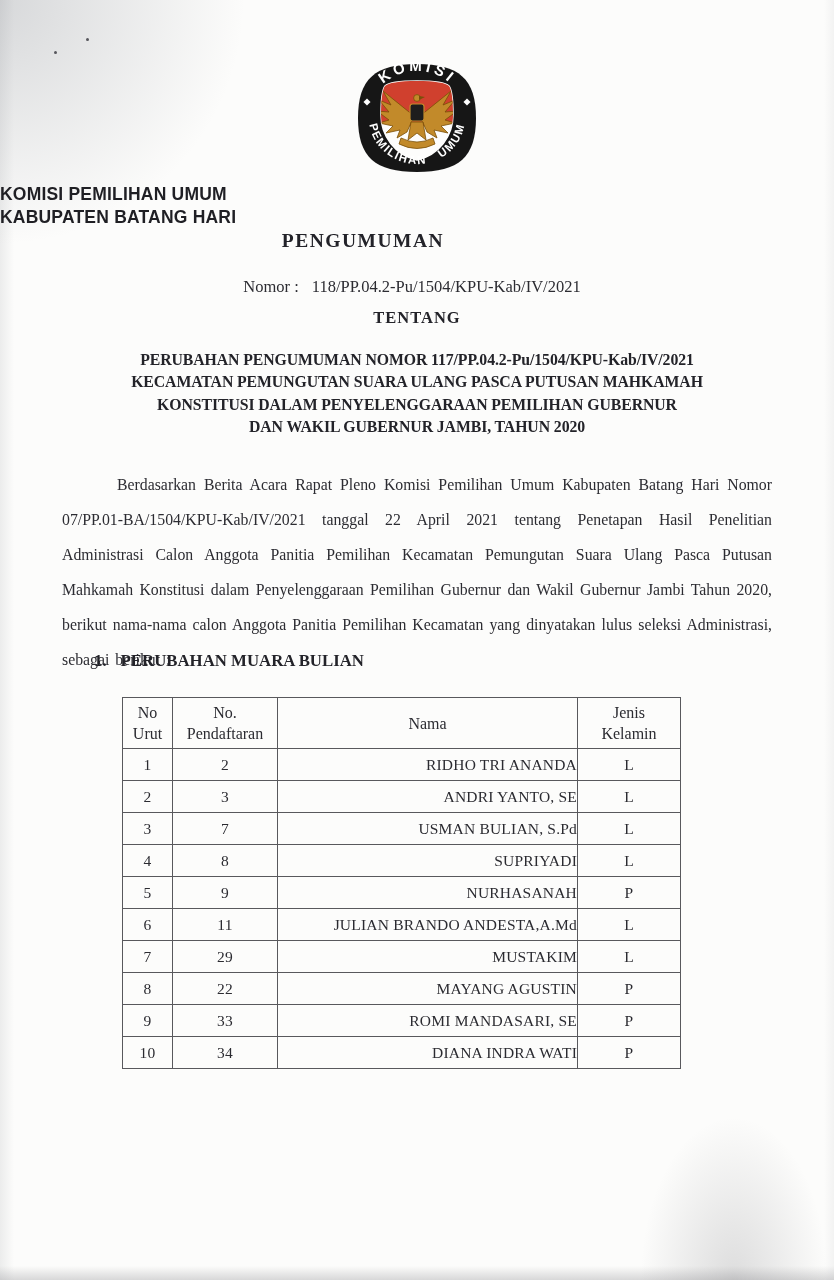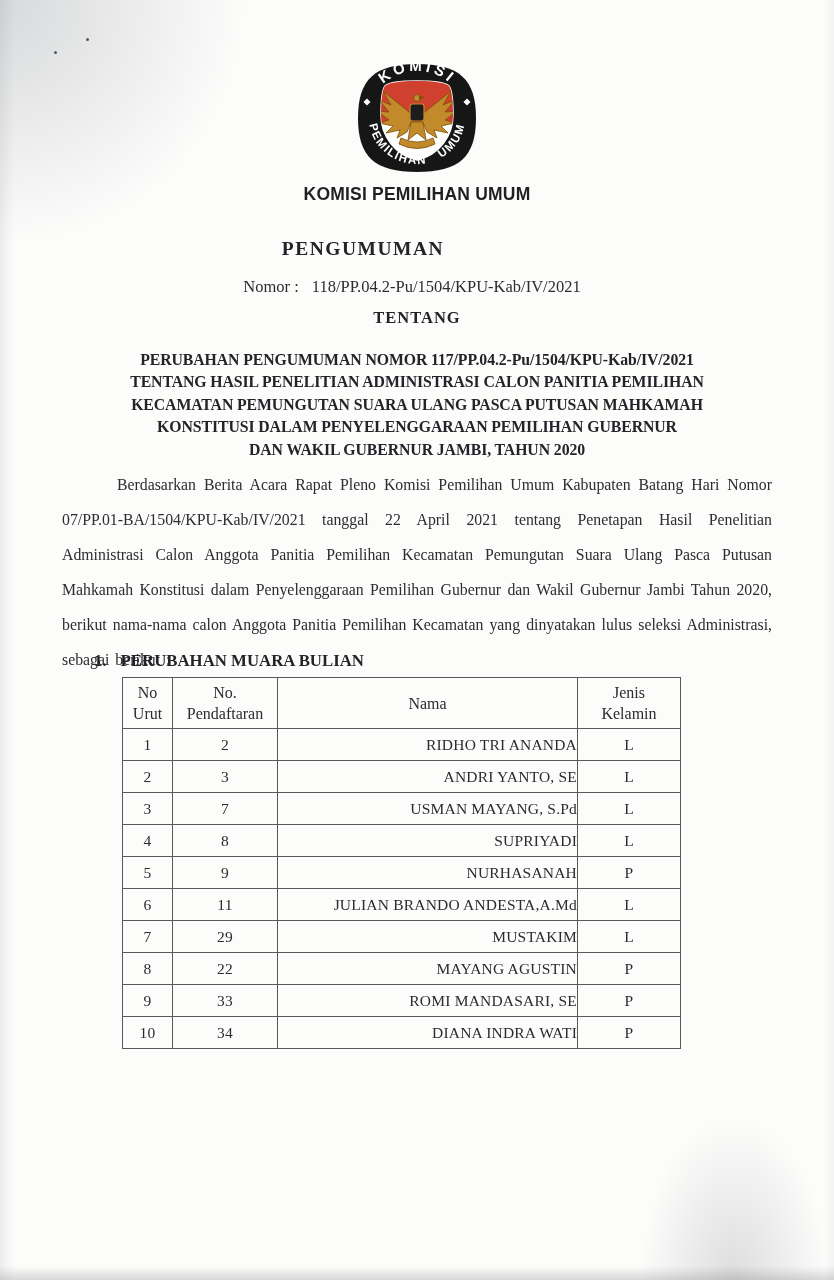--- a/index.html
+++ b/index.html
@@ -19,28 +19,27 @@
     font-family: "Liberation Serif", "DejaVu Serif", serif;
   }
   .speck { position: absolute; width: 3px; height: 3px; background: #56565c; border-radius: 50%; }
   .speck-1 { left: 54px; top: 51px; }
   .speck-2 { left: 86px; top: 38px; }
 
   .logo-wrap { position: absolute; left: 353px; top: 62px; width: 128px; height: 112px; }
 
   .org-block {
     position: absolute; left: 0; top: 183px; width: 834px;
-    text-align: center;
     font-family: "Liberation Sans", "DejaVu Sans", sans-serif;
     font-weight: 700; font-size: 17.5px; line-height: 23px;
     color: #1f1f24; letter-spacing: 0.2px;
   }
 
   .doc-title {
-    position: absolute; left: 0; top: 238px; width: 726px;
+    position: absolute; left: 0; top: 230px; width: 726px;
     text-align: center; font-weight: 700; font-size: 19.5px;
     letter-spacing: 1.5px; color: #232329;
   }
   .doc-number {
     position: absolute; left: 0; top: 277px; width: 824px;
     display: flex; justify-content: center; gap: 13px;
     font-size: 16.5px; color: #2c2c32;
   }
   .doc-about {
     position: absolute; left: 0; top: 308px; width: 834px;
@@ -58,21 +57,21 @@
     text-indent: 55px; color: #2c2c32; word-spacing: 2px;
   }
 
   .section-heading {
     position: absolute; left: 94px; top: 651px;
     display: flex; gap: 14px;
     font-weight: 700; font-size: 16.8px; color: #232329;
   }
 
   .pkd-table {
-    position: absolute; left: 122px; top: 677px;
+    position: absolute; left: 122px; top: 697px;
     border-collapse: collapse; table-layout: fixed;
     width: 558px; font-size: 15.5px; color: #2b2b31;
   }
   .pkd-table th, .pkd-table td { border: 1px solid #58585c; padding: 0; }
   .pkd-table thead th {
     height: 50px; font-weight: 400; font-size: 16px;
     text-align: center; vertical-align: middle; line-height: 21px;
   }
   .pkd-table tbody td {
     height: 31px; text-align: center; vertical-align: middle;
@@ -121,34 +120,34 @@
         <textPath href="#arcBottom" startOffset="50%" text-anchor="middle">PEMILIHAN  UMUM</textPath>
       </text>
 
       <rect x="11.5" y="37.5" width="5" height="5" fill="#ffffff" transform="rotate(45 14 40)"></rect>
       <rect x="111.5" y="37.5" width="5" height="5" fill="#ffffff" transform="rotate(45 114 40)"></rect>
     </svg>
   </div>
 
   <div class="org-block">
     <div>KOMISI PEMILIHAN UMUM</div>
+    <div>KABUPATEN BATANG HARI</div>
   </div>
 
   <div class="doc-title">PENGUMUMAN</div>
 
   <div class="doc-number">
     <span>Nomor :</span>
     <span>118/PP.04.2-Pu/1504/KPU-Kab/IV/2021</span>
   </div>
 
   <div class="doc-about">TENTANG</div>
 
   <div class="doc-subject">
     <div>PERUBAHAN PENGUMUMAN NOMOR 117/PP.04.2-Pu/1504/KPU-Kab/IV/2021</div>
-    <div>TENTANG HASIL PENELITIAN ADMINISTRASI  CALON PANITIA PEMILIHAN</div>
     <div>KECAMATAN PEMUNGUTAN SUARA ULANG PASCA PUTUSAN MAHKAMAH</div>
     <div>KONSTITUSI DALAM PENYELENGGARAAN PEMILIHAN GUBERNUR</div>
     <div>DAN WAKIL GUBERNUR JAMBI, TAHUN 2020</div>
   </div>
 
   <p class="doc-body">Berdasarkan Berita Acara Rapat Pleno Komisi Pemilihan Umum Kabupaten Batang Hari Nomor 07/PP.01-BA/1504/KPU-Kab/IV/2021 tanggal 22 April 2021 tentang Penetapan Hasil Penelitian Administrasi Calon Anggota Panitia Pemilihan Kecamatan Pemungutan Suara Ulang Pasca Putusan Mahkamah Konstitusi dalam Penyelenggaraan Pemilihan Gubernur dan Wakil Gubernur Jambi Tahun 2020, berikut nama-nama calon Anggota Panitia Pemilihan Kecamatan yang dinyatakan lulus seleksi Administrasi, sebagai berikut :</p>
 
   <div class="section-heading">
     <span>1.</span>
     <span>PERUBAHAN MUARA BULIAN</span>
@@ -190,21 +189,21 @@
         </tr>
         <tr>
           <td>2</td>
           <td>3</td>
           <td class="cell-nama">ANDRI YANTO, SE</td>
           <td>L</td>
         </tr>
         <tr>
           <td>3</td>
           <td>7</td>
-          <td class="cell-nama">USMAN MAYANG, S.Pd</td>
+          <td class="cell-nama">USMAN BULIAN, S.Pd</td>
           <td>L</td>
         </tr>
         <tr>
           <td>4</td>
           <td>8</td>
           <td class="cell-nama">SUPRIYADI</td>
           <td>L</td>
         </tr>
         <tr>
           <td>5</td>

